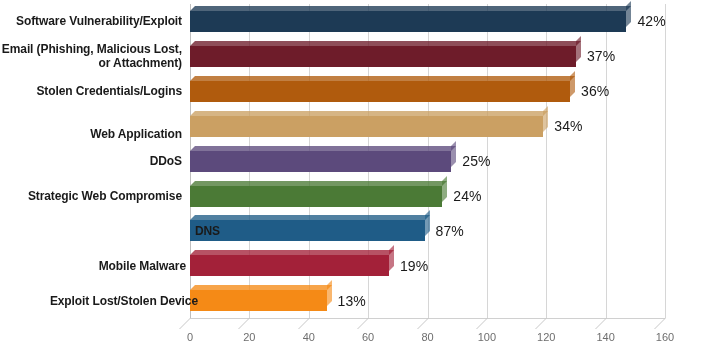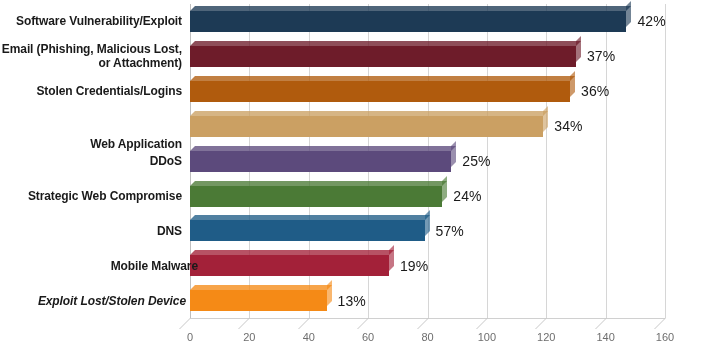--- a/index.html
+++ b/index.html
@@ -215,21 +215,21 @@
         <div class="bar-label" style="left: 263.344px;">24%</div>
       </div>
       <div class="bar-row" style="top: 209.4px;">
         <div class="bar-wrap">
           <div class="bar" style="width: 234.531px;">
             <div class="face-front" style="background: rgb(31, 92, 135);"></div>
             <div class="face-top" style="background: rgb(31, 92, 135);"></div>
             <div class="face-side" style="background: rgb(31, 92, 135);"></div>
           </div>
         </div>
-        <div class="bar-label" style="left: 245.531px;">57%</div>
+        <div class="bar-label" style="left: 245.531px;">87%</div>
       </div>
       <div class="bar-row" style="top: 244.3px;">
         <div class="bar-wrap">
           <div class="bar" style="width: 198.906px;">
             <div class="face-front" style="background: rgb(163, 33, 57);"></div>
             <div class="face-top" style="background: rgb(163, 33, 57);"></div>
             <div class="face-side" style="background: rgb(163, 33, 57);"></div>
           </div>
         </div>
         <div class="bar-label" style="left: 209.906px;">19%</div>
@@ -264,19 +264,19 @@
       <div class="tick-text" style="left: 356.25px;">120</div>
       <div class="tick-mark" style="left: 415.625px;"></div>
       <div class="tick-text" style="left: 415.625px;">140</div>
       <div class="tick-mark" style="left: 475px;"></div>
       <div class="tick-text" style="left: 475px;">160</div>
     </div>
 
 <div class="cat-label" style="left: 0px; top: 14.45px; width: 182px;">Software Vulnerability/Exploit</div>
     <div class="cat-label" style="left: 0px; top: 42.35px; width: 182px;">Email (Phishing, Malicious Lost, or Attachment)</div>
     <div class="cat-label" style="left: 0px; top: 84.25px; width: 182px;">Stolen Credentials/Logins</div>
-    <div class="cat-label" style="left: 0px; top: 137px; width: 182px;">Web Application</div>
+    <div class="cat-label" style="left: 0px; top: 127px; width: 182px;">Web Application</div>
     <div class="cat-label" style="left: 0px; top: 154.05px; width: 182px;">DDoS</div>
     <div class="cat-label" style="left: 0px; top: 188.95px; width: 182px;">Strategic Web Compromise</div>
-    <div class="cat-label" style="left: 0px; top: 223.85px; width: 182px;">DNS</div>
-    <div class="cat-label" style="left: 16px; top: 258.75px; width: 182px;">Mobile Malware</div>
-    <div class="cat-label" style="left: 4px; top: 293.65px; width: 182px; font-style: italic;">Exploit Lost/Stolen Device</div>
+    <div class="cat-label" style="left: 0px; top: 223.85px; width: 182px; padding-left: 38px;">DNS</div>
+    <div class="cat-label" style="left: 4px; top: 258.75px; width: 182px;">Mobile Malware</div>
+    <div class="cat-label" style="left: 16px; top: 293.65px; width: 182px;">Exploit Lost/Stolen Device</div>
   </div>
 
 </body></html>

